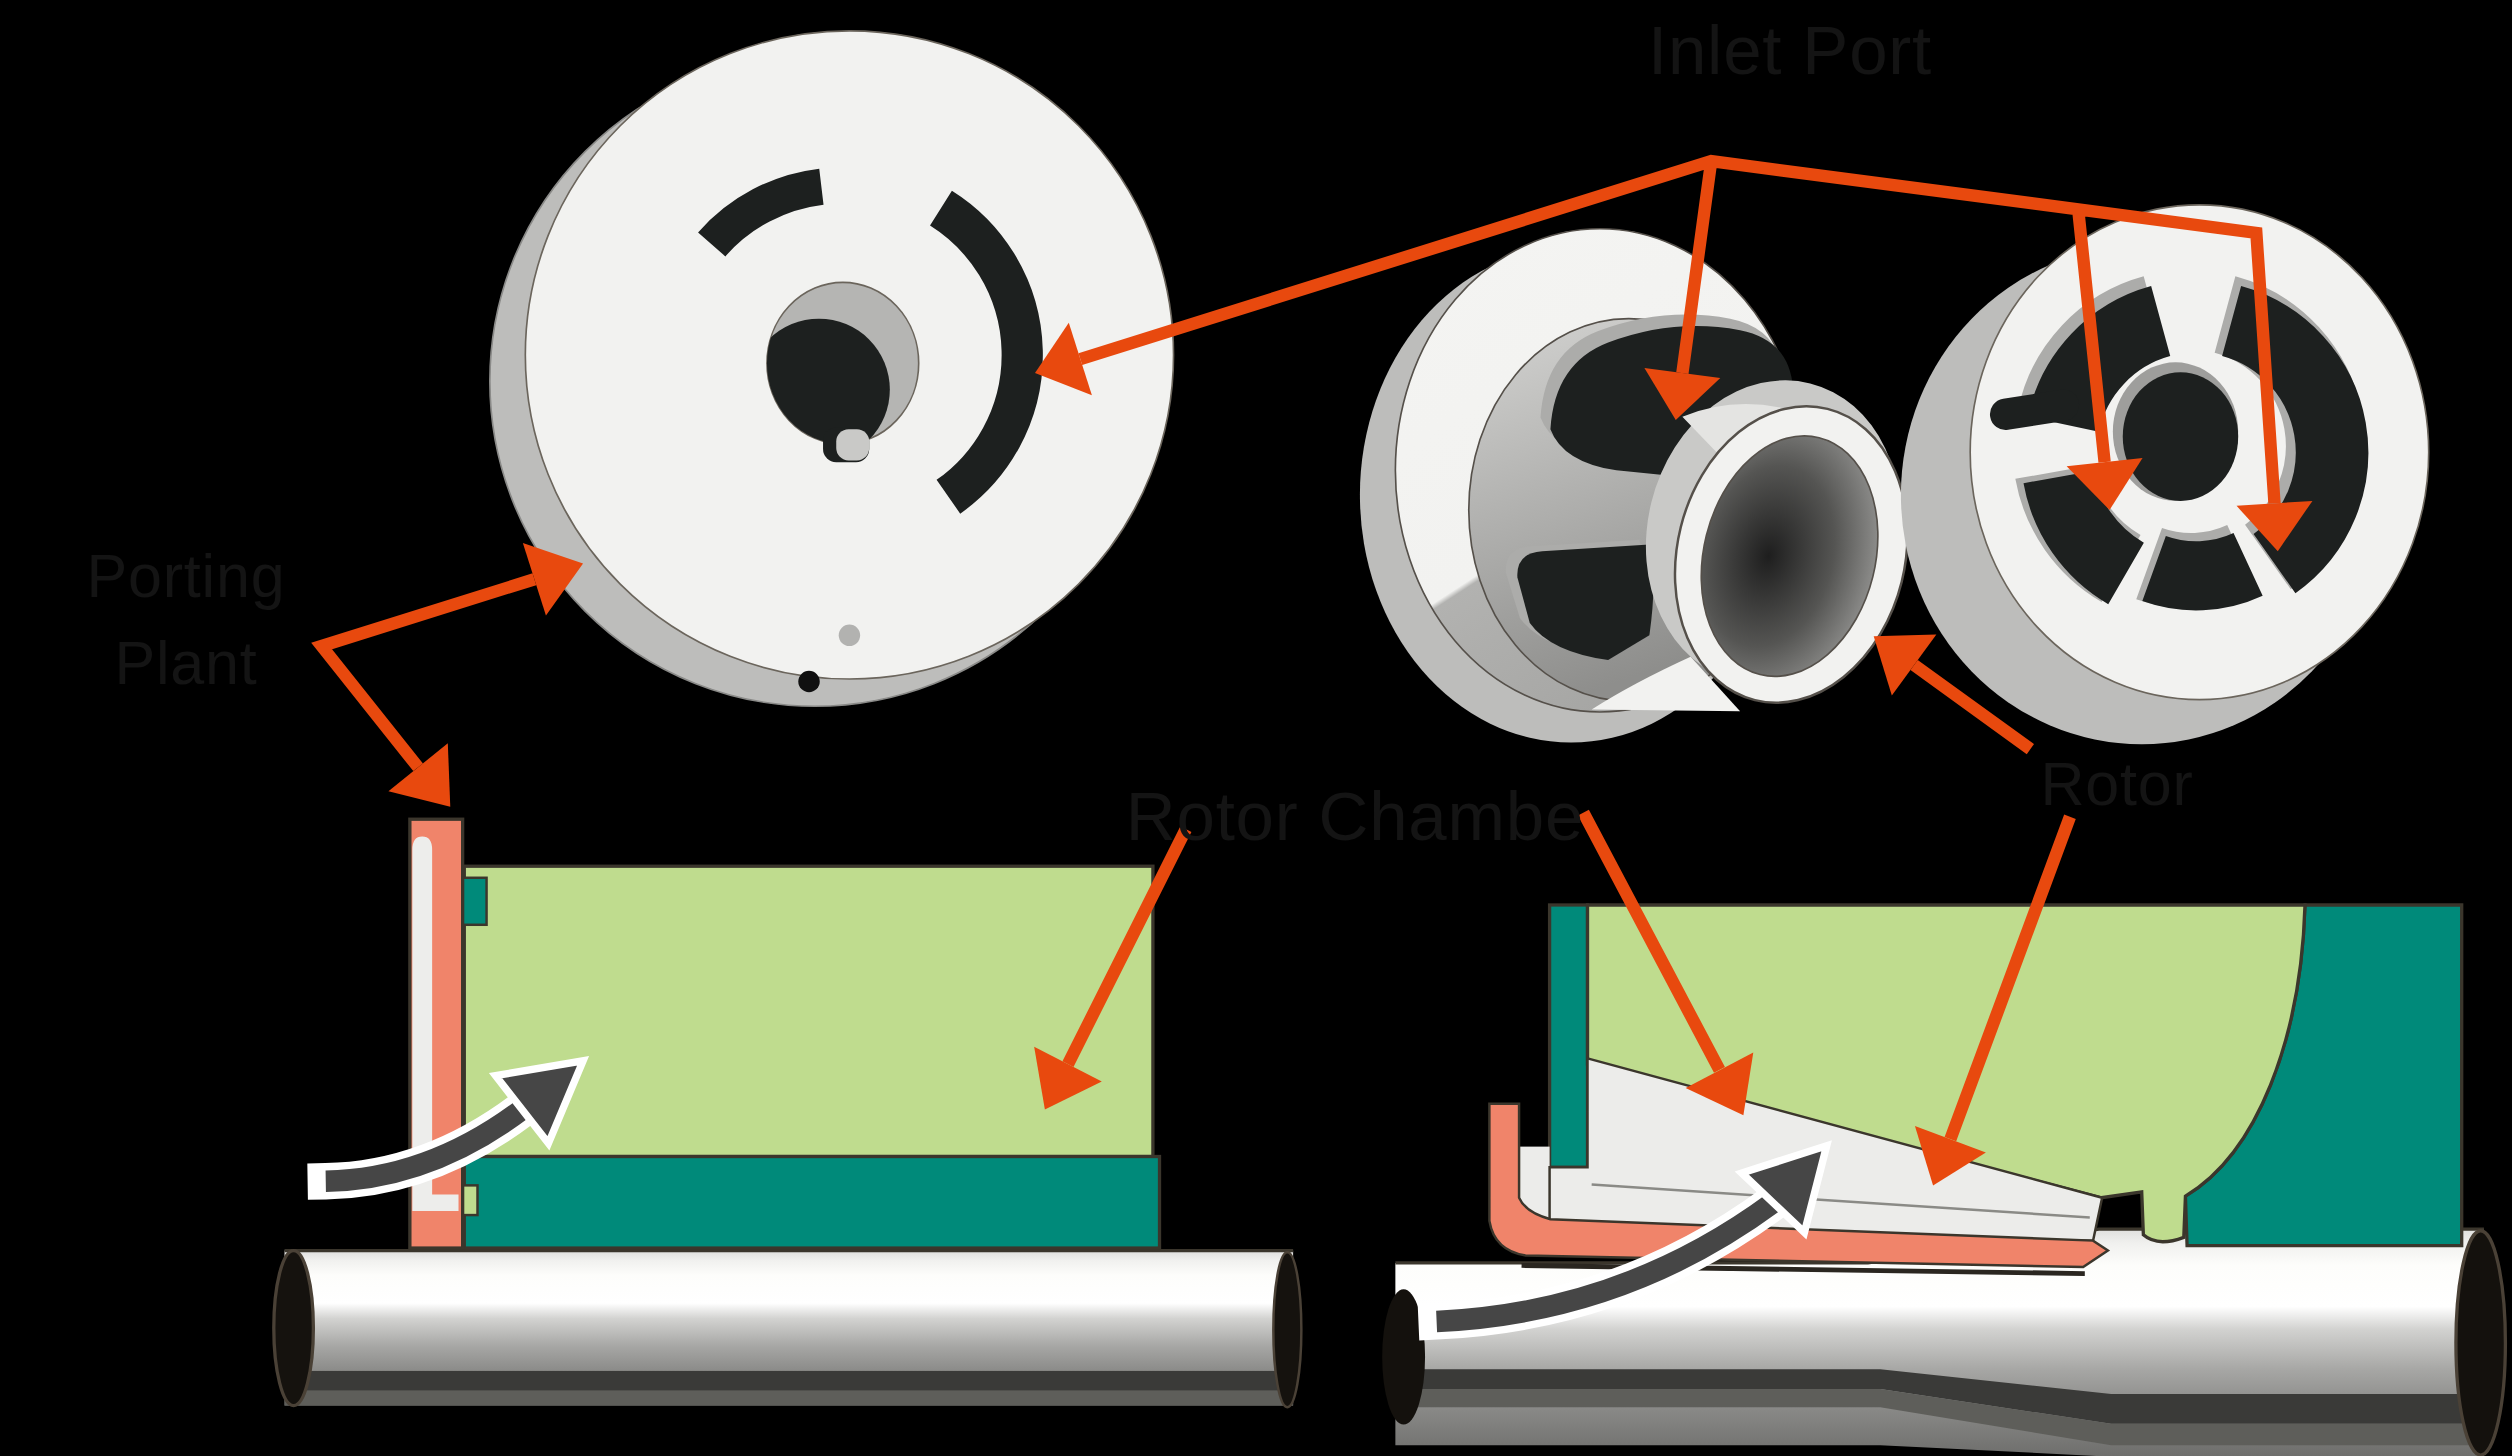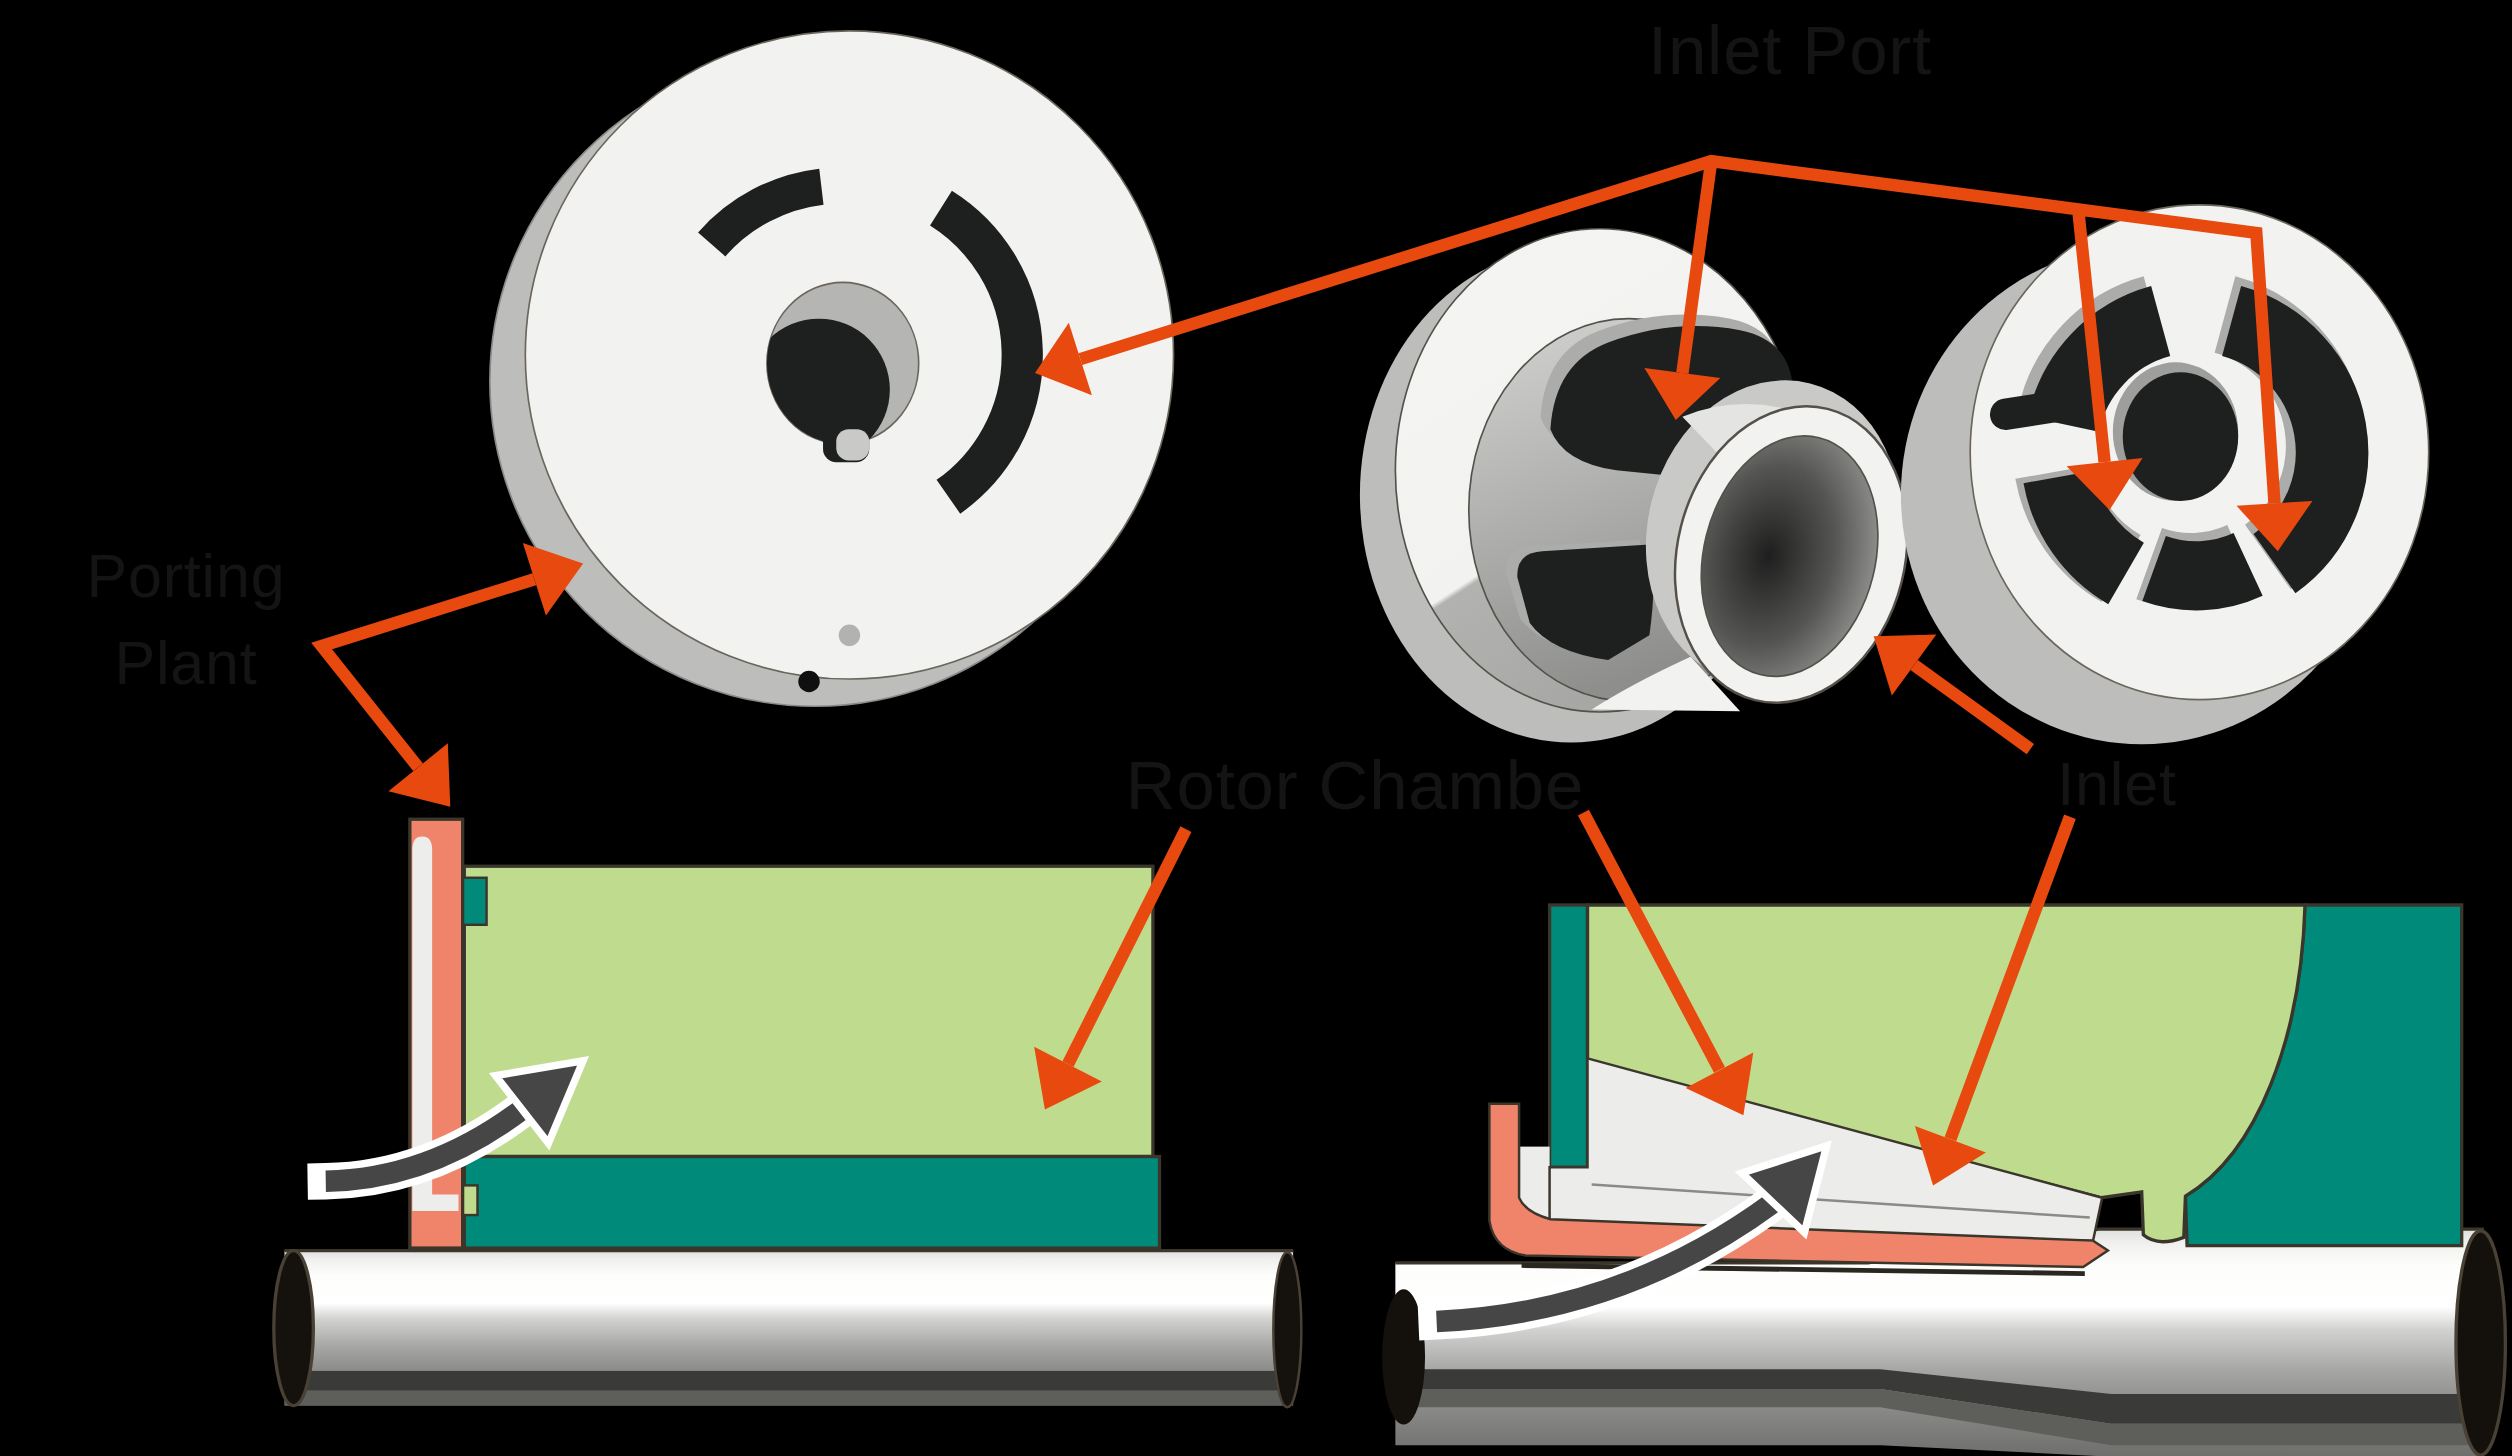--- a/index.html
+++ b/index.html
@@ -3,21 +3,21 @@
 <meta charset="utf-8">
 <style>
   html,body{margin:0;padding:0;background:#000;}
   #stage{position:relative;width:2512px;height:1457px;background:#000;overflow:hidden;
          font-family:"Liberation Sans", sans-serif;}
   #diagram-svg{position:absolute;left:0;top:0;}
   .label{position:absolute;color:#141414;font-weight:400;letter-spacing:0.8px;
          text-align:center;white-space:nowrap;line-height:1.42;}
   #label-inlet-port{left:1617px;top:1.6px;width:346px;font-size:69px;}
   #label-porting-plant{left:25px;top:533px;width:322px;font-size:61px;}
-  #label-rotor-chamber{left:1120px;top:737px;width:470px;font-size:69px;}
+  #label-rotor-chamber{left:1120px;top:768px;width:470px;font-size:69px;}
   #label-cone{left:2022px;top:741px;width:190px;font-size:61px;}
 </style>
 </head>
 <body>
 
 <div id="stage">
 
 <svg id="diagram-svg" width="2512" height="1457" viewBox="0 0 3046 1766">
   <defs>
     <linearGradient id="shaftGrad" x1="0" y1="0" x2="0" y2="1">
@@ -185,16 +185,16 @@
 
 <div class="label" id="label-inlet-port">Inlet Port</div>
 
 <div class="label" id="label-porting-plant">
   <div>Porting</div>
   <div>Plant</div>
 </div>
 
 <div class="label" id="label-rotor-chamber">Rotor Chambe</div>
 
-<div class="label" id="label-cone">Inlet</div>
+<div class="label" id="label-cone">Rotor</div>
 
 </div>
 
 
 </body></html>

